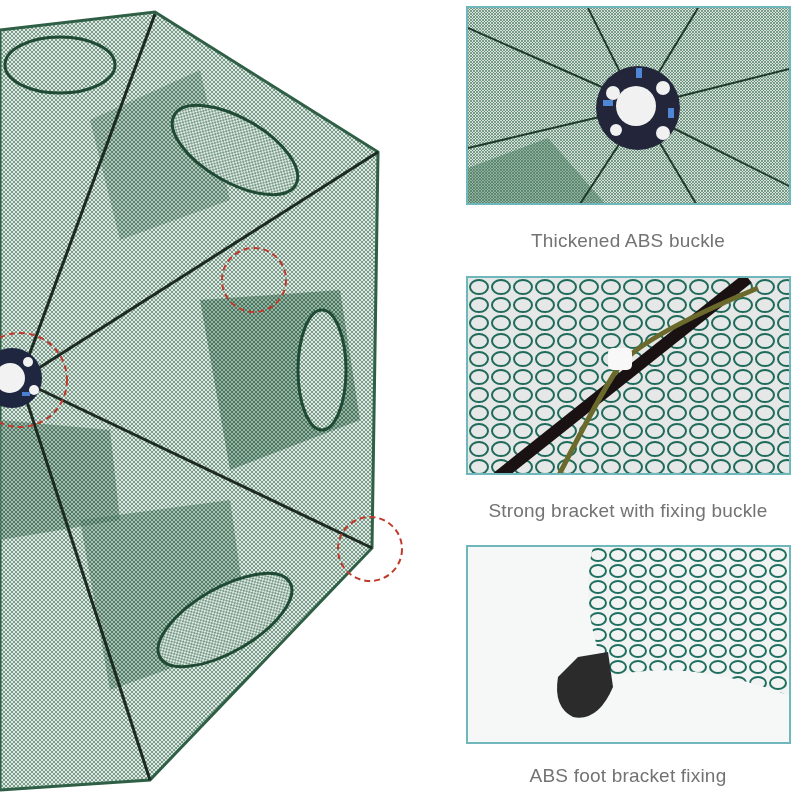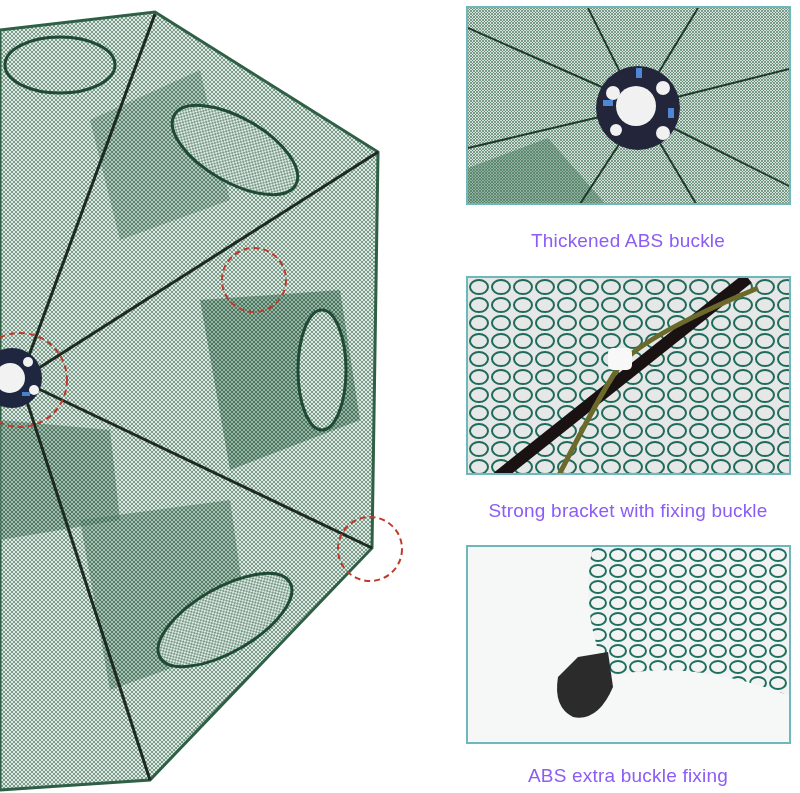--- a/index.html
+++ b/index.html
@@ -2,21 +2,21 @@
 <html><head>
 <meta charset="utf-8">
 <style>
   html, body { margin:0; padding:0; background:#ffffff; }
   body { width:800px; height:793px; position:relative; overflow:hidden;
          font-family:"Liberation Sans", sans-serif; }
   .main-photo { position:absolute; left:0; top:0; width:430px; height:793px; }
   .panel { position:absolute; left:466px; width:325px; height:199px;
            border:2px solid #6fb7bb; box-sizing:border-box; overflow:hidden; }
   .caption { position:absolute; left:456px; width:344px; text-align:center;
-             font-size:19px; color:#8b5cf6; letter-spacing:0.2px; }
+             font-size:19px; color:#737373; letter-spacing:0.2px; }
   svg { display:block; }
 </style>
 </head>
 <body>
 
 <div class="main-photo">
   <svg width="430" height="793" viewBox="0 0 430 793">
     <defs>
       <pattern id="mesh" width="4" height="4" patternUnits="userSpaceOnUse">
         <rect width="4" height="4" fill="#dfe8e3"></rect>
@@ -112,13 +112,13 @@
       <pattern id="hex3" width="20" height="16" patternUnits="userSpaceOnUse">
         <rect width="20" height="16" fill="#f2f4f3"></rect>
         <ellipse cx="10" cy="8" rx="8" ry="6" fill="none" stroke="#1f6f60" stroke-width="2"></ellipse>
       </pattern>
     </defs>
     <rect width="325" height="199" fill="#f6f7f7"></rect>
     <path d="M125 0 L325 0 L325 150 Q220 110 140 130 Q110 60 125 0 Z" fill="url(#hex3)"></path>
     <path d="M110 110 L140 105 L145 140 Q130 175 105 170 Q85 160 90 130 Z" fill="#2b2b2b"></path>
   </svg>
 </div>
-<div class="caption" style="top:765px;">ABS extra buckle fixing</div>
+<div class="caption" style="top:765px;">ABS foot bracket fixing</div>
 
 </body></html>

